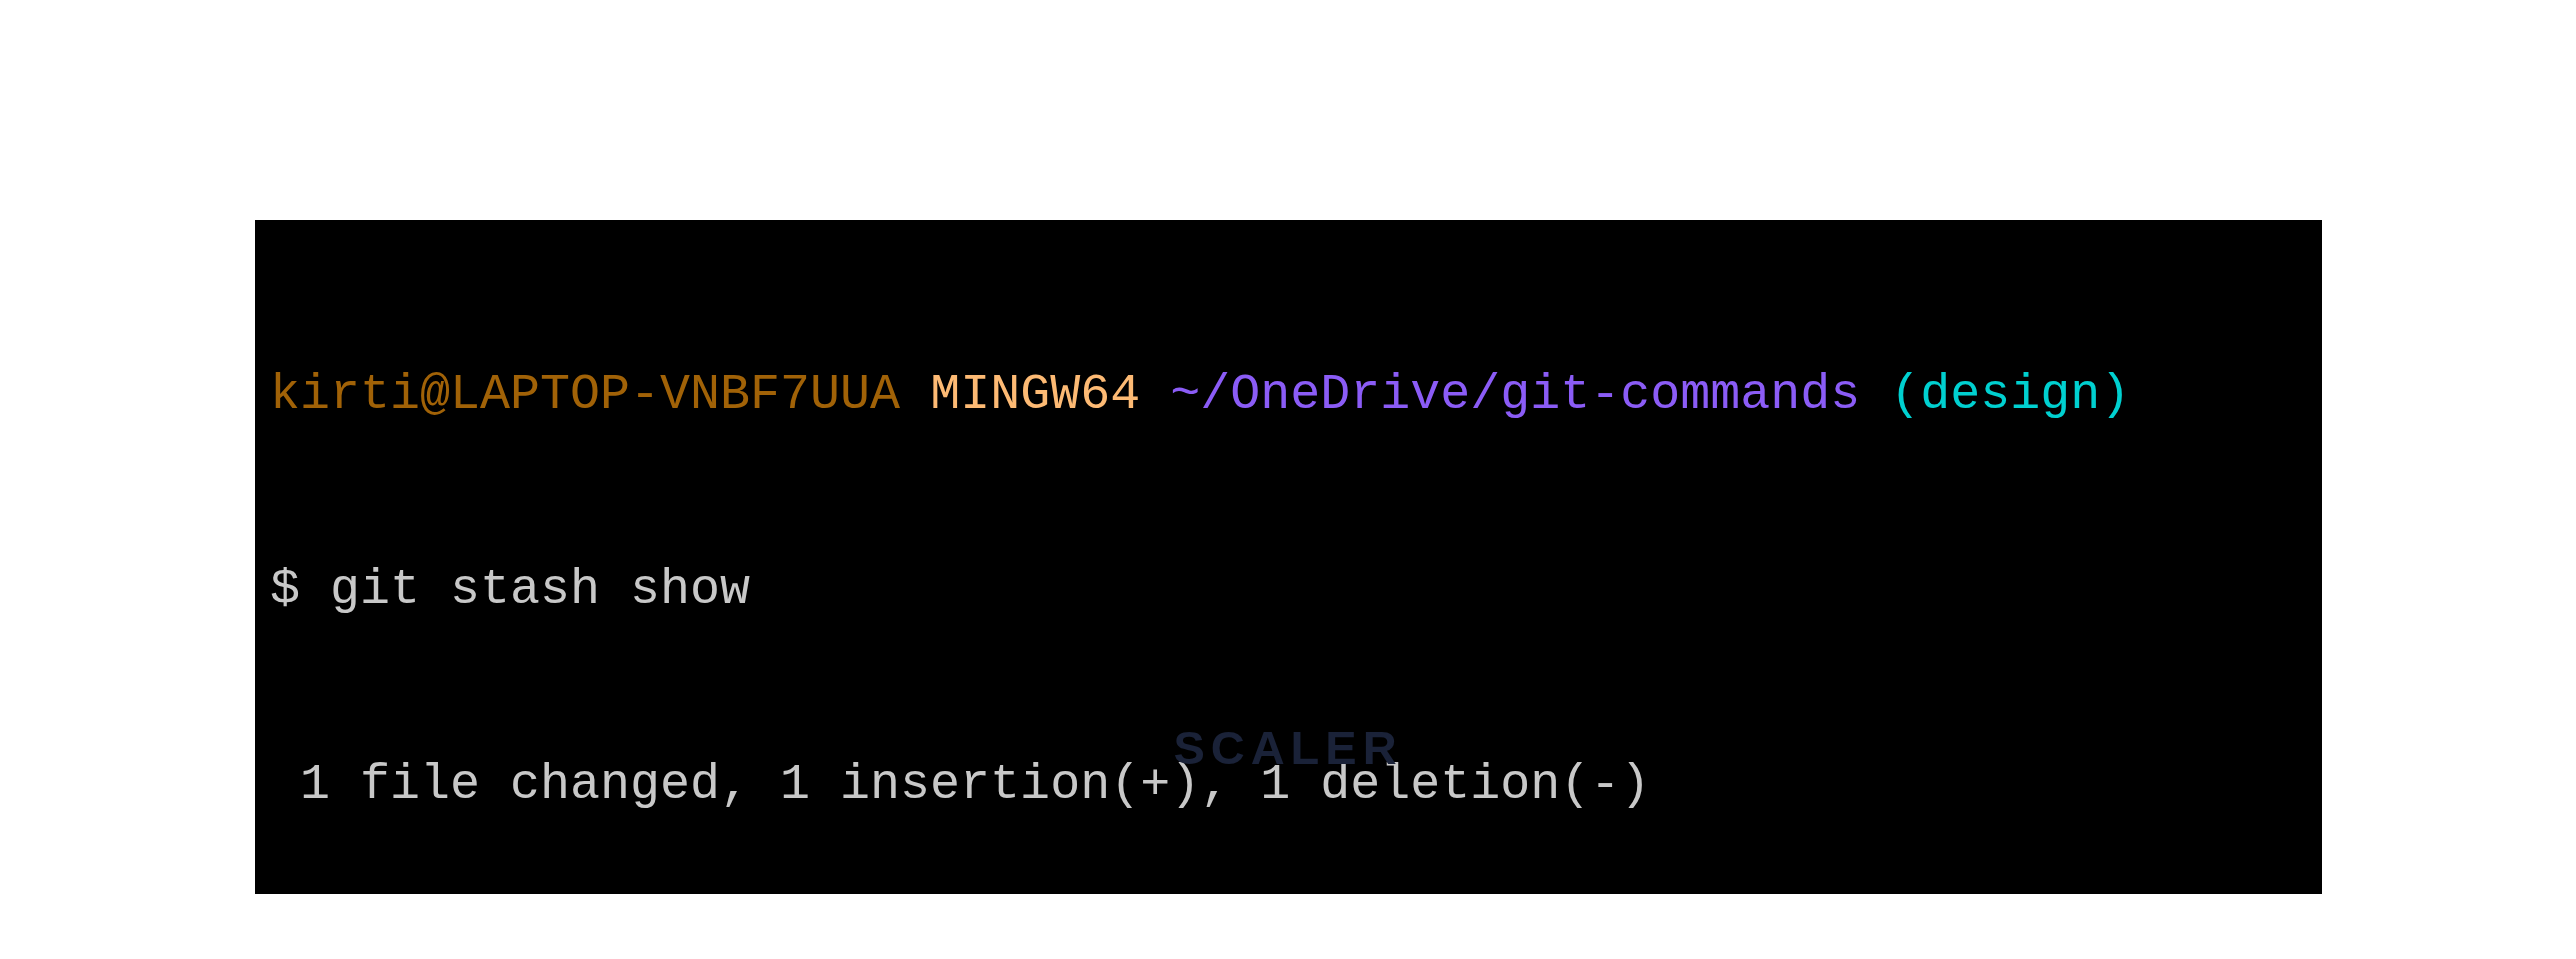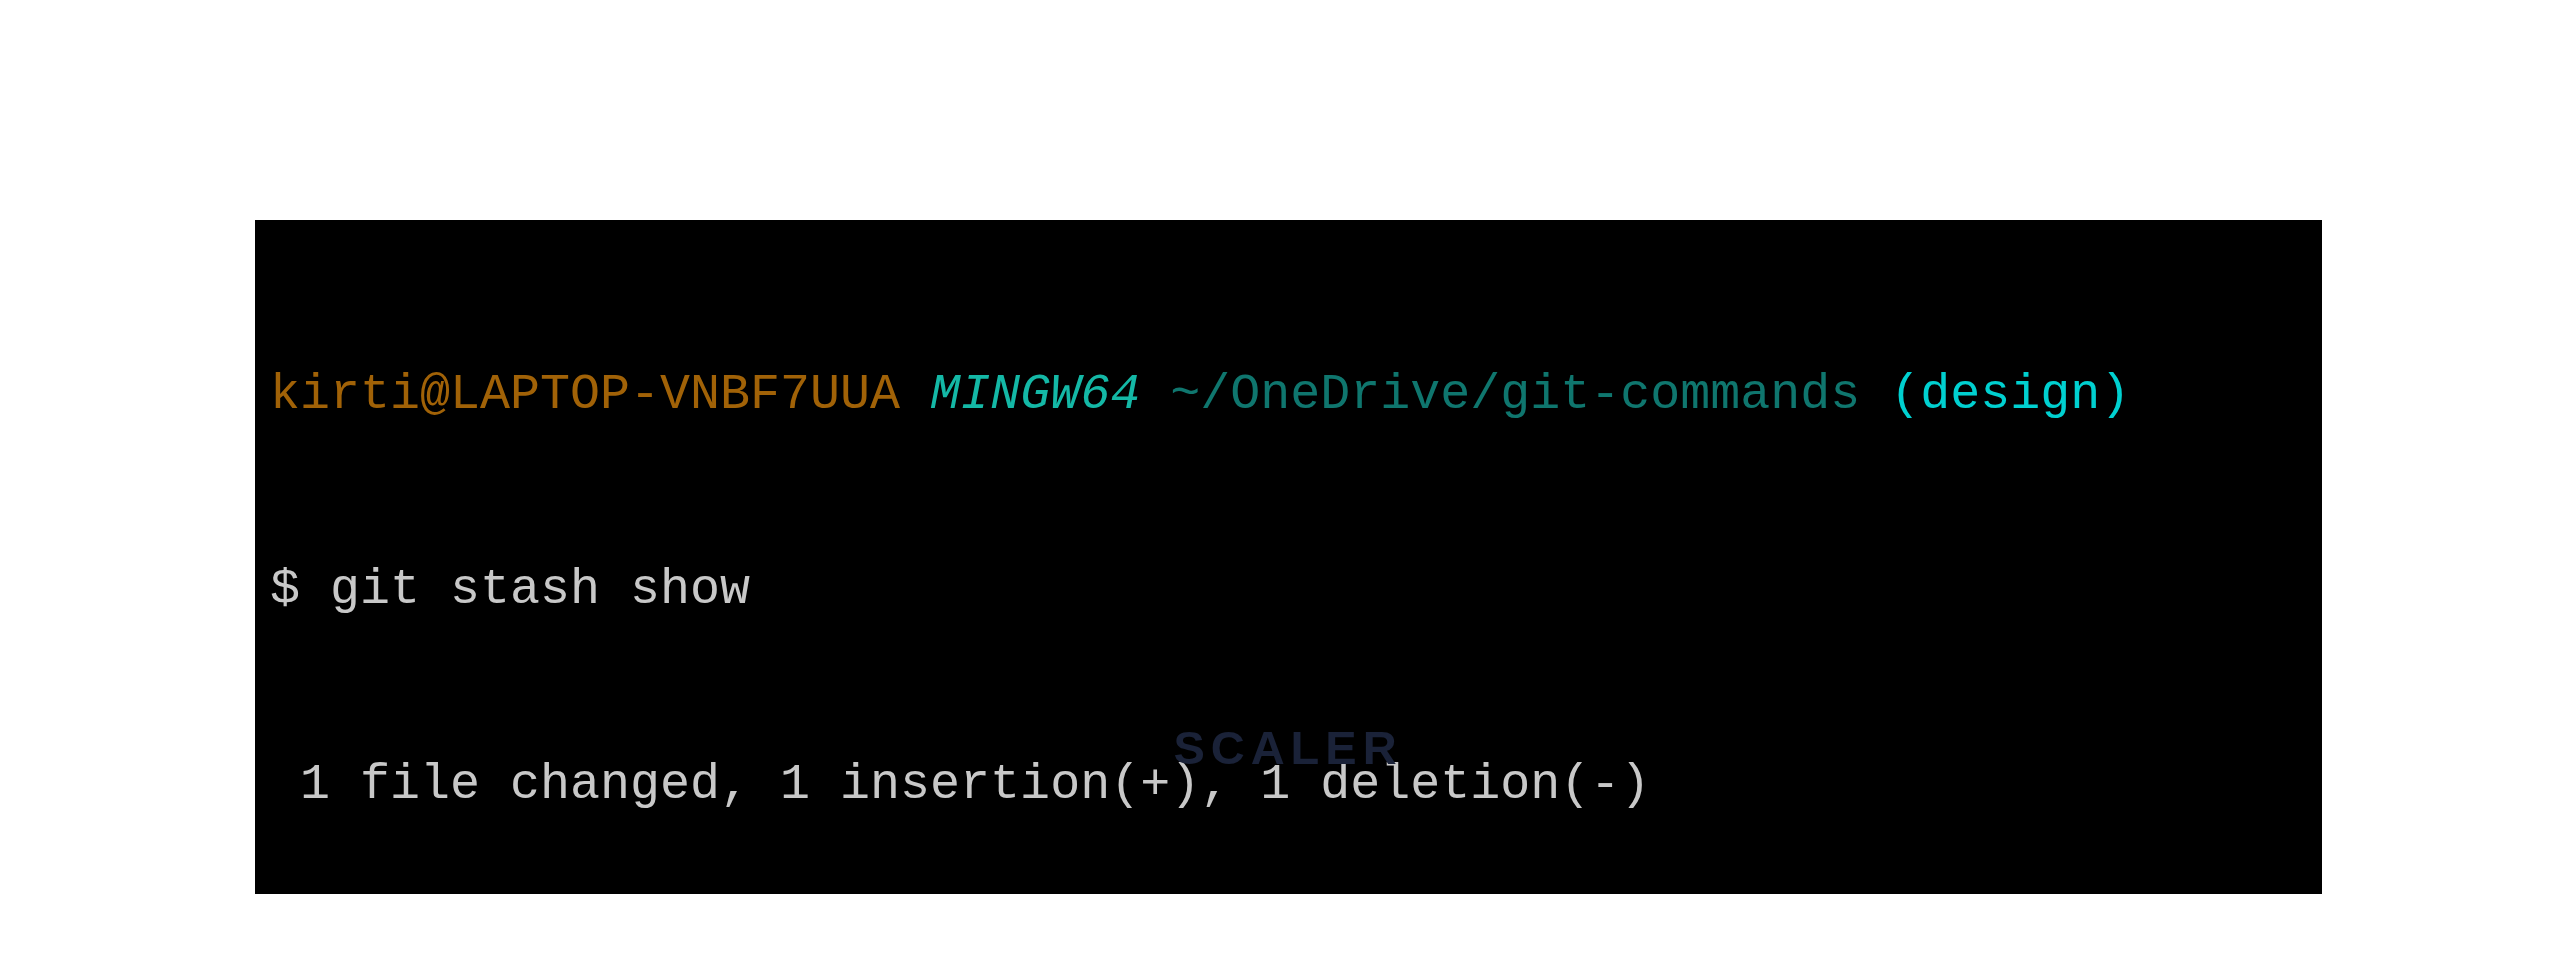--- a/index.html
+++ b/index.html
@@ -30,26 +30,25 @@
 
     .prompt-line {
       display: block;
     }
 
     .user-host {
       color: #a16207;
     }
 
     .mingw {
-      color: #14b8a6;
-      font-style: italic;
+      color: #fdba74;
     }
 
     .path {
-      color: #0f766e;
+      color: #8b5cf6;
     }
 
     .branch {
       color: #00d0d0;
     }
 
     .command-line {
       color: #c8c8c8;
     }
 

